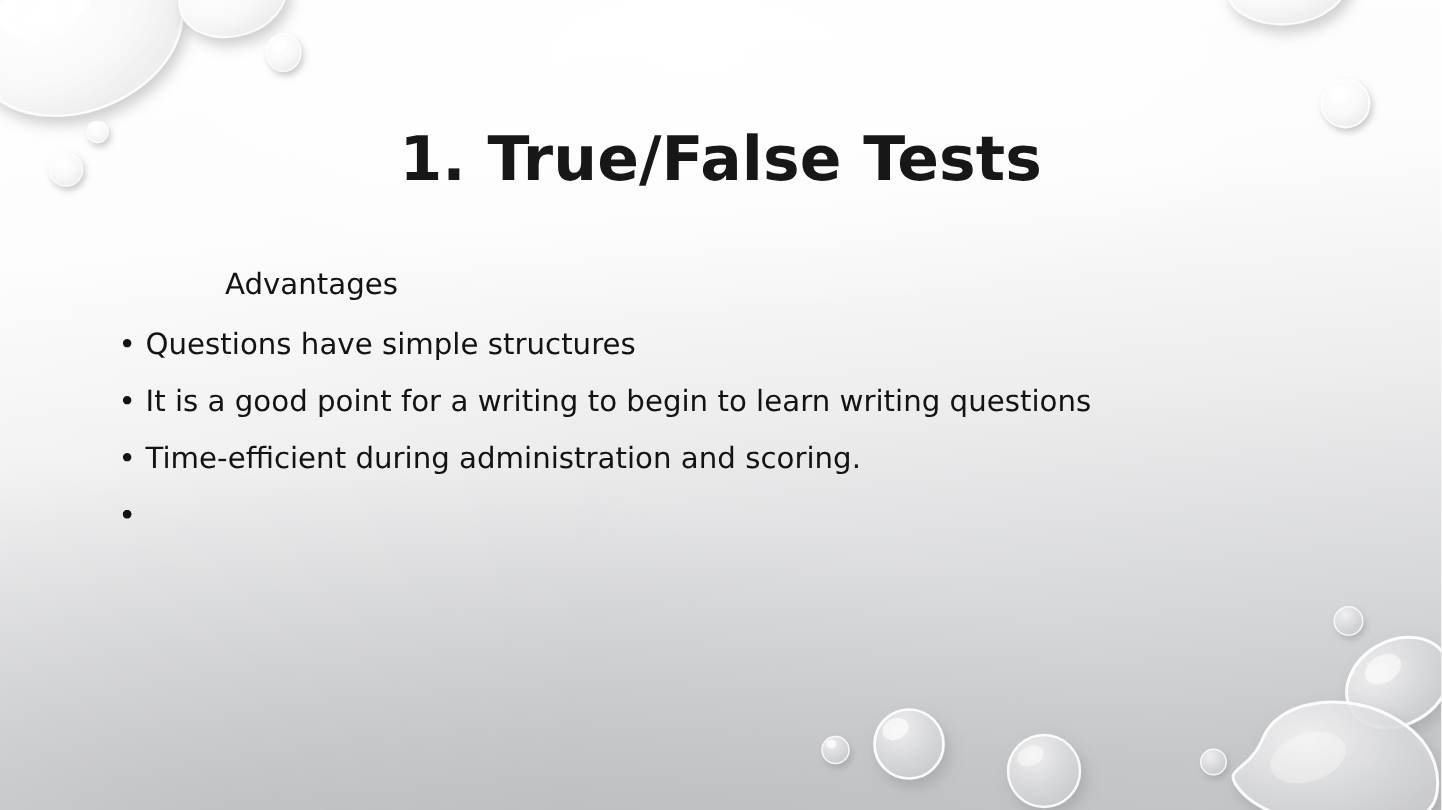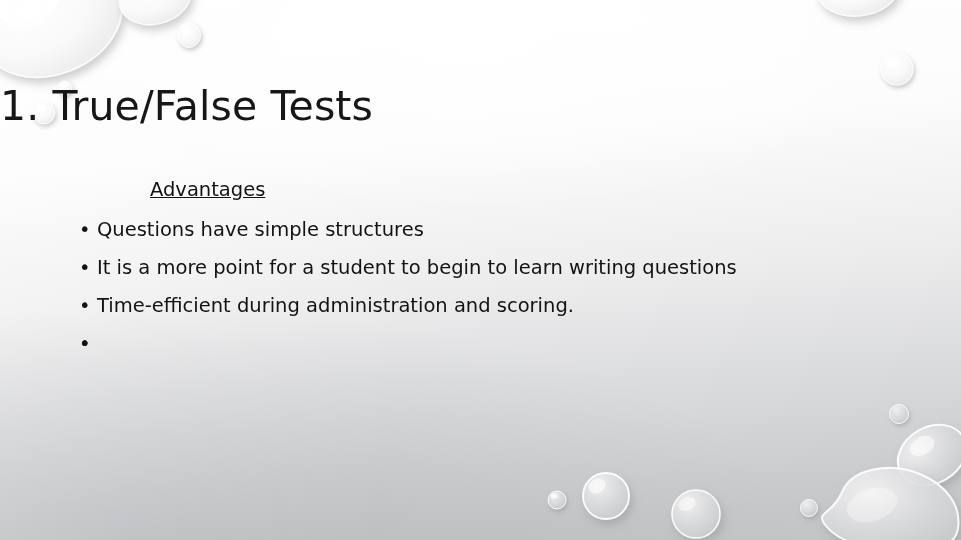--- a/index.html
+++ b/index.html
@@ -29,39 +29,39 @@
     position: absolute;
     inset: 0;
     pointer-events: none;
   }
   
   #title {
     position: absolute;
     left: 0;
     right: 0;
     top: 83px;
+    text-align: center;
     font-size: 41px;
-    font-weight: 400;
+    font-weight: 700;
     letter-spacing: 0.1px;
     color: #171717;
     line-height: 1.15;
     white-space: nowrap;
   }
   #body-block {
     position: absolute;
     left: 0;
     top: 178px;
     width: 961px;
   }
   #subhead {
     margin: 0 0 17px 150px;
     font-size: 19.5px;
     color: #131313;
     line-height: 1.2;
-    text-decoration: underline;
   }
   ul.bullets {
     list-style: none;
     margin: 0;
     padding: 0;
   }
   ul.bullets li {
     position: relative;
     margin: 0 0 14.5px 0;
     padding-left: 97px;
@@ -192,21 +192,21 @@
 
   <div id="body-block">
     <div id="subhead">Advantages</div>
     <ul class="bullets">
       <li>
         <span class="dot">•</span>
         <span>Questions have simple structures</span>
       </li>
       <li>
         <span class="dot">•</span>
-        <span>It is a more point for a student to begin to learn writing questions</span>
+        <span>It is a good point for a writing to begin to learn writing questions</span>
       </li>
       <li>
         <span class="dot">•</span>
         <span>Time-efficient during administration and scoring.</span>
       </li>
       <li>
         <span class="dot">•</span>
       </li>
       <li>
         <span class="dot">•</span>

